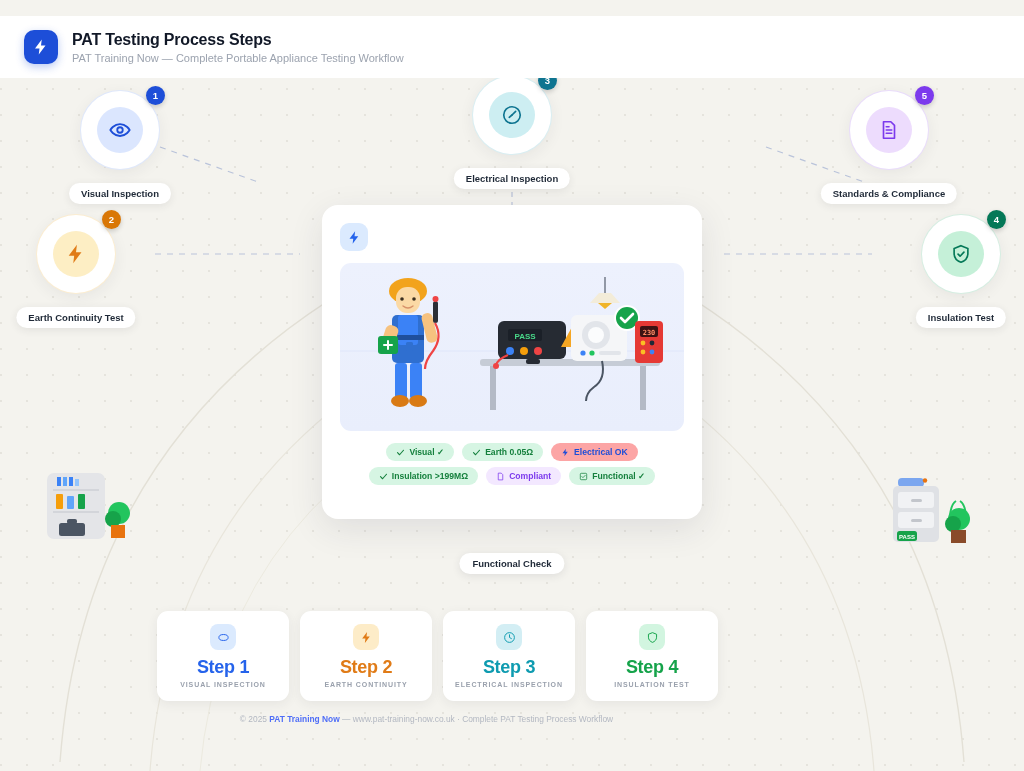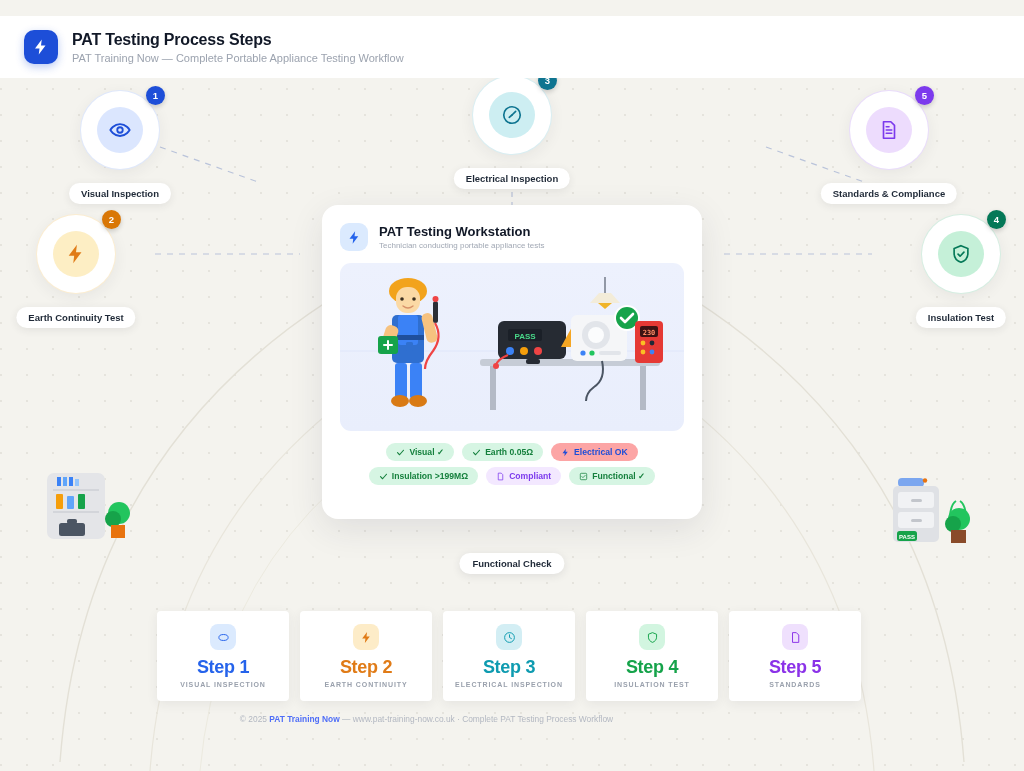--- a/index.html
+++ b/index.html
@@ -136,21 +136,21 @@
   }
 
   
   .steps-row {
     position: absolute; left: 157px; top: 611px;
     display: flex; gap: 11px;
     z-index: 15;
   }
   .step-card {
     width: 132px; height: 90px;
-    background: #ffffff; border-radius: 4px;
+    background: #ffffff; border-radius: 11px;
     box-shadow: 0 3px 12px rgba(40,40,60,.07);
     display: flex; flex-direction: column;
     align-items: center; justify-content: center;
   }
   .step-icon {
     width: 26px; height: 26px; border-radius: 8px;
     display: flex; align-items: center; justify-content: center;
     margin-bottom: 7px;
   }
   .step-icon svg { width: 13px; height: 13px; }
@@ -305,24 +305,20 @@
     </svg>
   </div>
 
   <div class="center-card" style="top:143px;">
     <div class="cc-head">
       <div class="cc-logo">
         <svg viewBox="0 0 24 24">
           <path d="M13 2L4 14h6l-1 8 9-12h-6l1-8z" fill="#2563eb"></path>
         </svg>
       </div>
-      <div class="cc-titles">
-        <div class="cc-title">PAT Testing Workstation</div>
-        <div class="cc-sub">Technician conducting portable appliance tests</div>
-      </div>
     </div>
 
     <div class="illus">
       <svg viewBox="0 0 344 168">
         <rect x="0" y="0" width="344" height="168" fill="none"></rect>
         <line x1="0" y1="88" x2="344" y2="88" stroke="#dfe6fa" stroke-width="1"></line>
 
         <g>
           <ellipse cx="68" cy="28" rx="19" ry="13" fill="#f2a31c"></ellipse>
           <rect x="53" y="24" width="30" height="7" rx="3.5" fill="#f2a31c"></rect>
@@ -479,28 +475,19 @@
     </div>
     <div class="step-card">
       <div class="step-icon" style="background:#d2f5e0;">
         <svg viewBox="0 0 24 24" fill="none" stroke="#15a34a" stroke-width="1.8">
             <path d="M12 3l7.5 3v5.5c0 4.5-3.2 8-7.5 9.5-4.3-1.5-7.5-5-7.5-9.5V6z"></path>
           </svg>
       </div>
       <div class="step-title" style="color:#15a34a;">Step 4</div>
       <div class="step-sub">INSULATION TEST</div>
     </div>
-    <div class="step-card">
-      <div class="step-icon" style="background:#efe0fd;">
-        <svg viewBox="0 0 24 24" fill="none" stroke="#8b32e8" stroke-width="1.8">
-            <path d="M6.5 3h7l4.5 4.5V21h-11.5z" stroke-linejoin="round"></path>
-          </svg>
-      </div>
-      <div class="step-title" style="color:#8b32e8;">Step 5</div>
-      <div class="step-sub">STANDARDS</div>
-    </div>
   </div>
 
   <div class="footer" style="top:652px;">
     <span>© 2025 </span><b>PAT Training Now</b><span> — www.pat-training-now.co.uk · Complete PAT Testing Process Workflow</span>
   </div>
 
 </div>
 
 </body></html>

